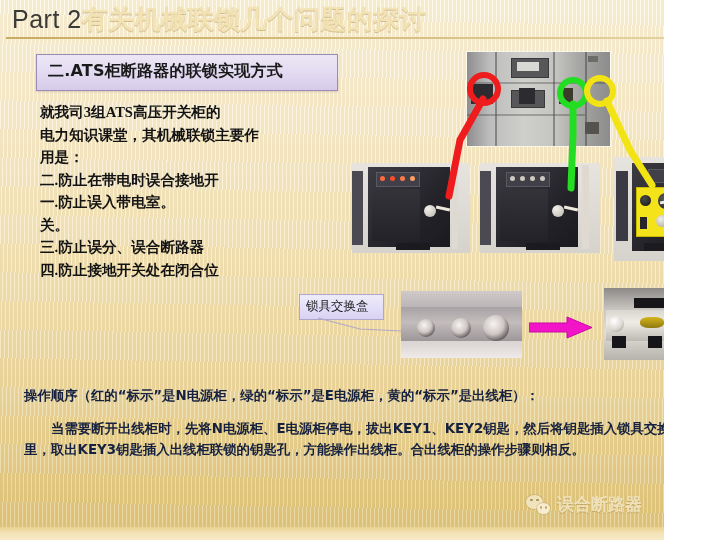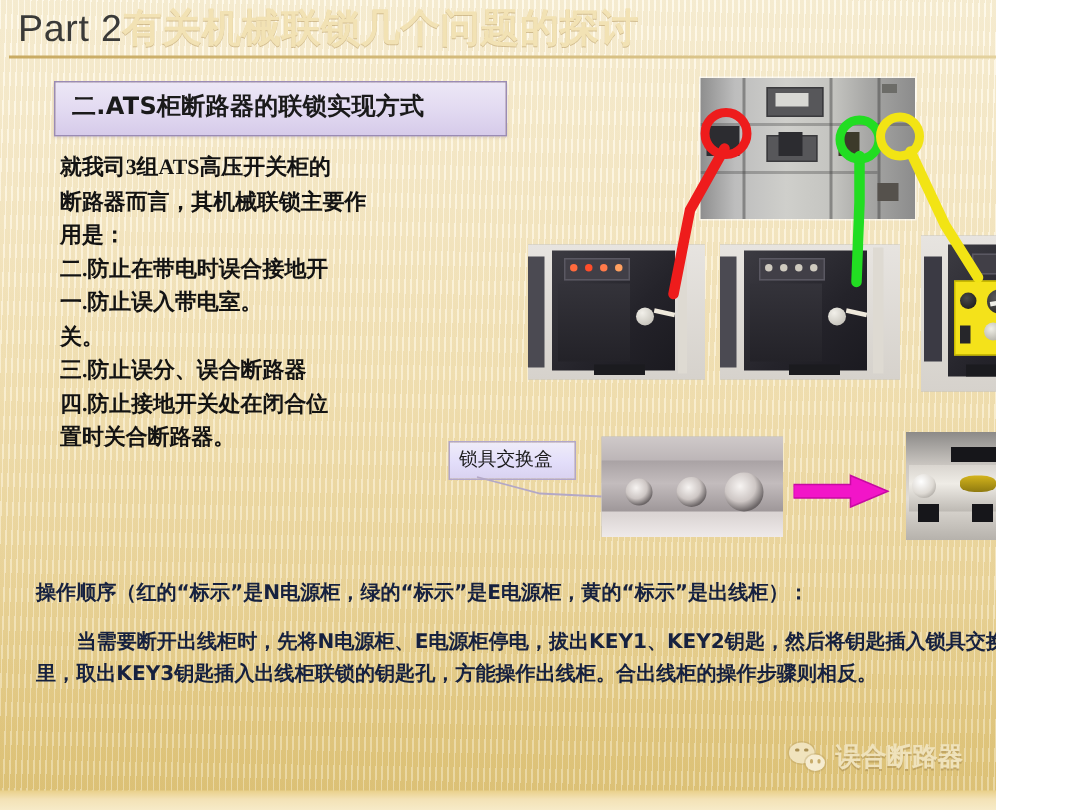--- a/index.html
+++ b/index.html
@@ -148,28 +148,27 @@
     <span class="part-en">Part 2</span><span class="part-cn">有关机械联锁几个问题的探讨</span>
   </div>
   <div class="title-rule"></div>
 
   <div class="section-box">
     <span>二.ATS柜断路器的联锁实现方式</span>
   </div>
 
   <div class="body-text">
     <p class="ind2">就我司3组ATS高压开关柜的</p>
-    <p>断路器而言，其机械联锁主要作</p>
+    <p>电力知识课堂，其机械联锁主要作</p>
     <p>用是：</p>
     <p class="ind2">二.防止在带电时误合接地开</p>
     <p class="ind2">一.防止误入带电室。</p>
     <p>关。</p>
     <p class="ind2">三.防止误分、误合断路器</p>
     <p class="ind2">四.防止接地开关处在闭合位</p>
-    <p>置时关合断路器。</p>
   </div>
 
   <div class="photo" id="photo-cabinet">
     <div class="cab-bg"></div>
     <div class="cab-seam" style="left:28px;"></div>
     <div class="cab-seam" style="left:86px;"></div>
     <div class="cab-seam" style="left:118px;"></div>
     <div class="cab-hline" style="top:30px;left:0;right:0;"></div>
     <div class="cab-hline" style="top:62px;left:0;width:118px;"></div>
     <div class="cab-plate" style="left:44px;top:6px;width:36px;height:18px;"></div>

